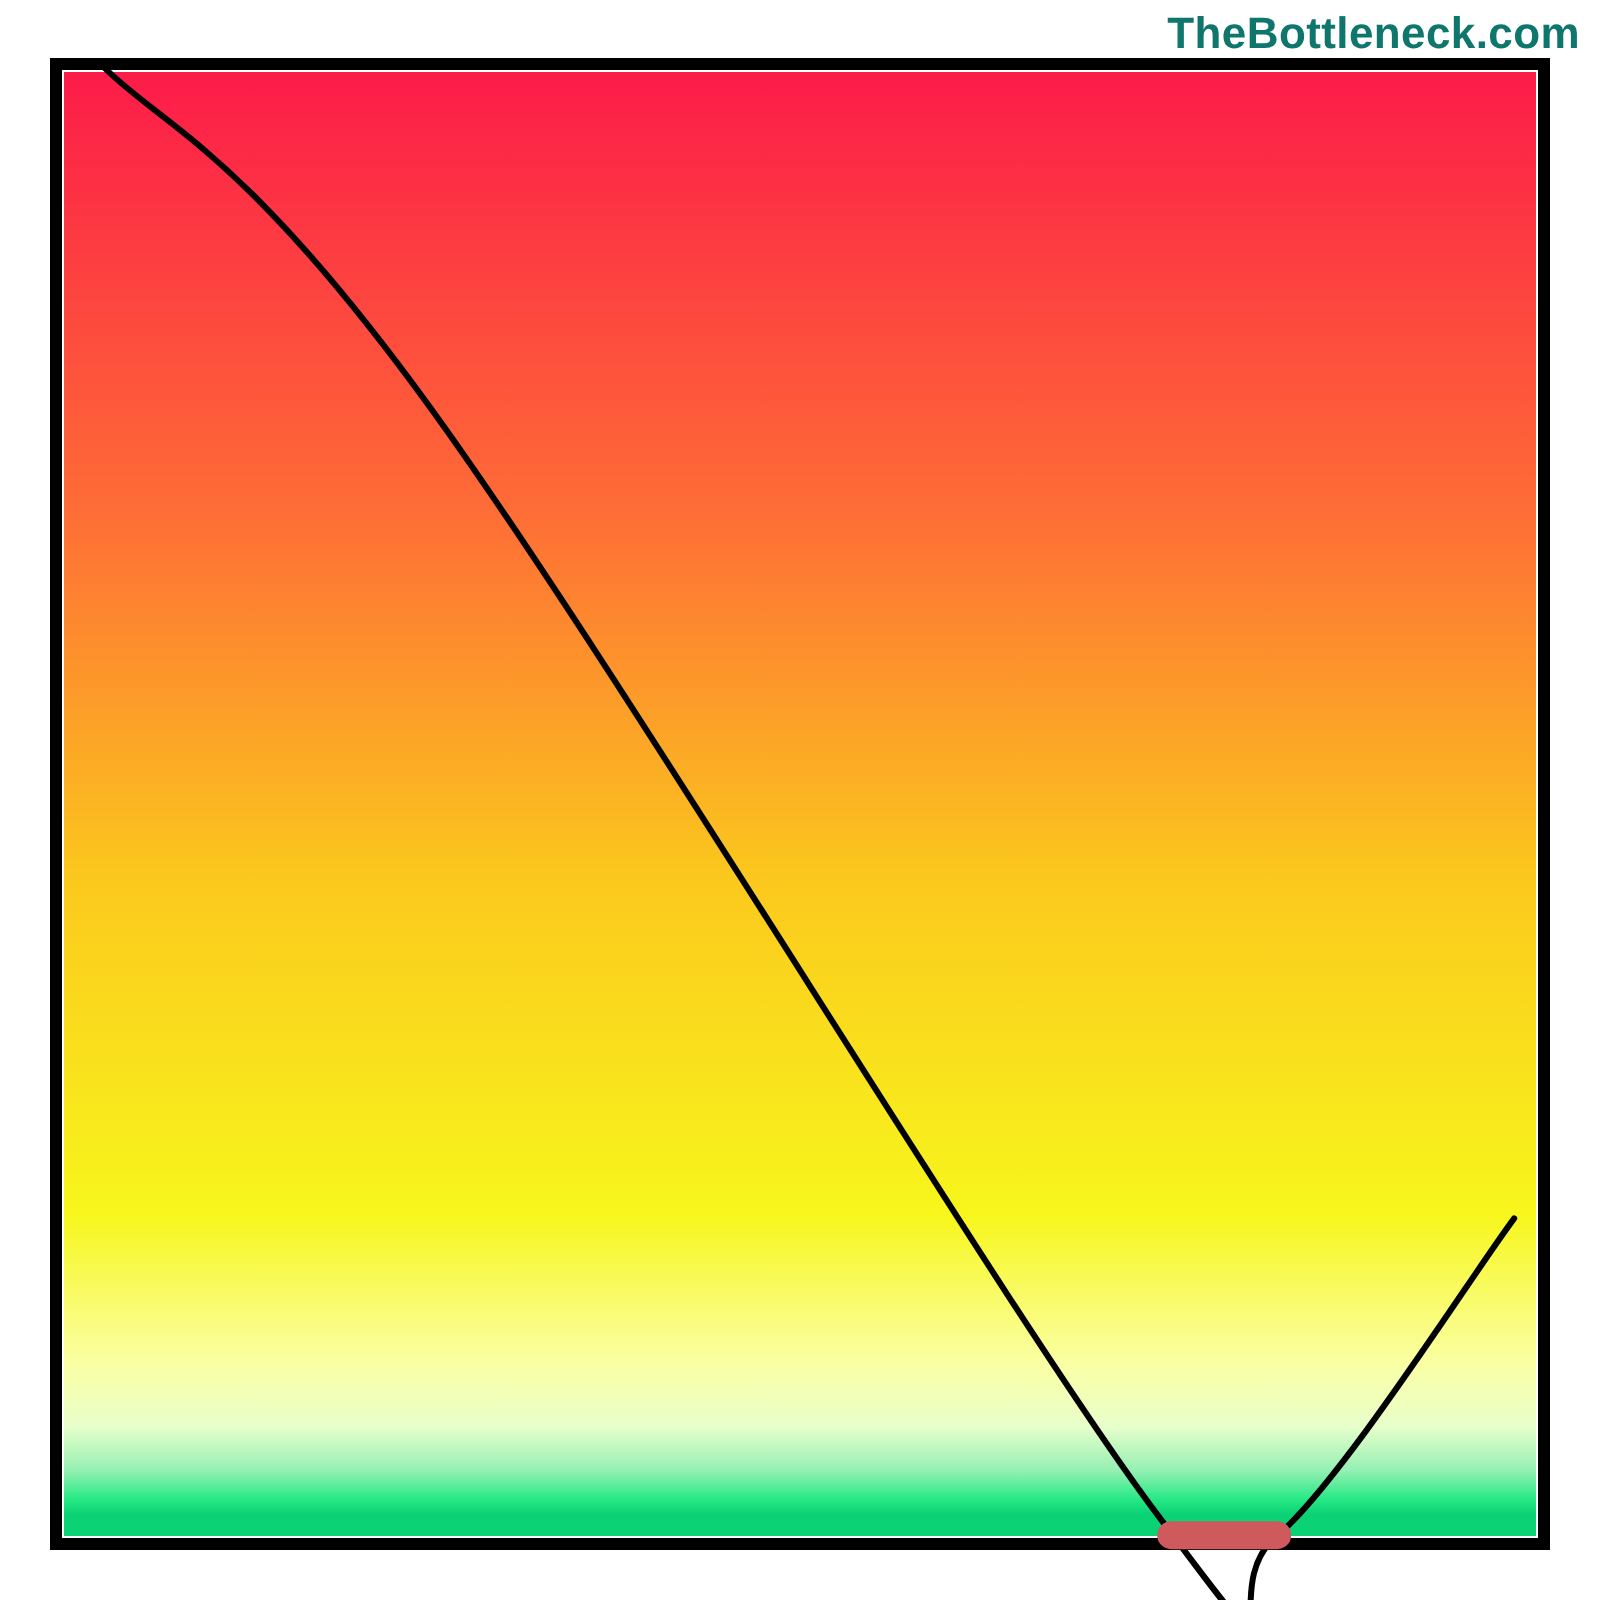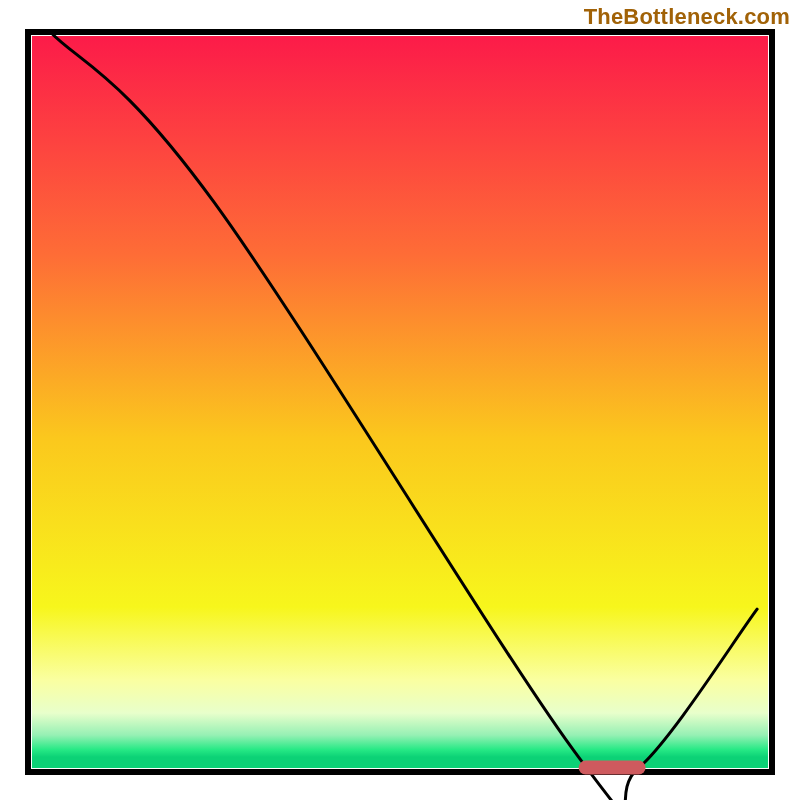--- a/index.html
+++ b/index.html
@@ -15,21 +15,21 @@
     position: relative;
     width: 800px;
     height: 800px;
   }
   .attribution {
     position: absolute;
     top: 4px;
     right: 10px;
     font-size: 22px;
     font-weight: 600;
-    color: #a16207;
+    color: #0f766e;
     letter-spacing: 0.2px;
     user-select: none;
   }
   svg {
     display: block;
   }
 </style>
 </head>
 <body>
 

